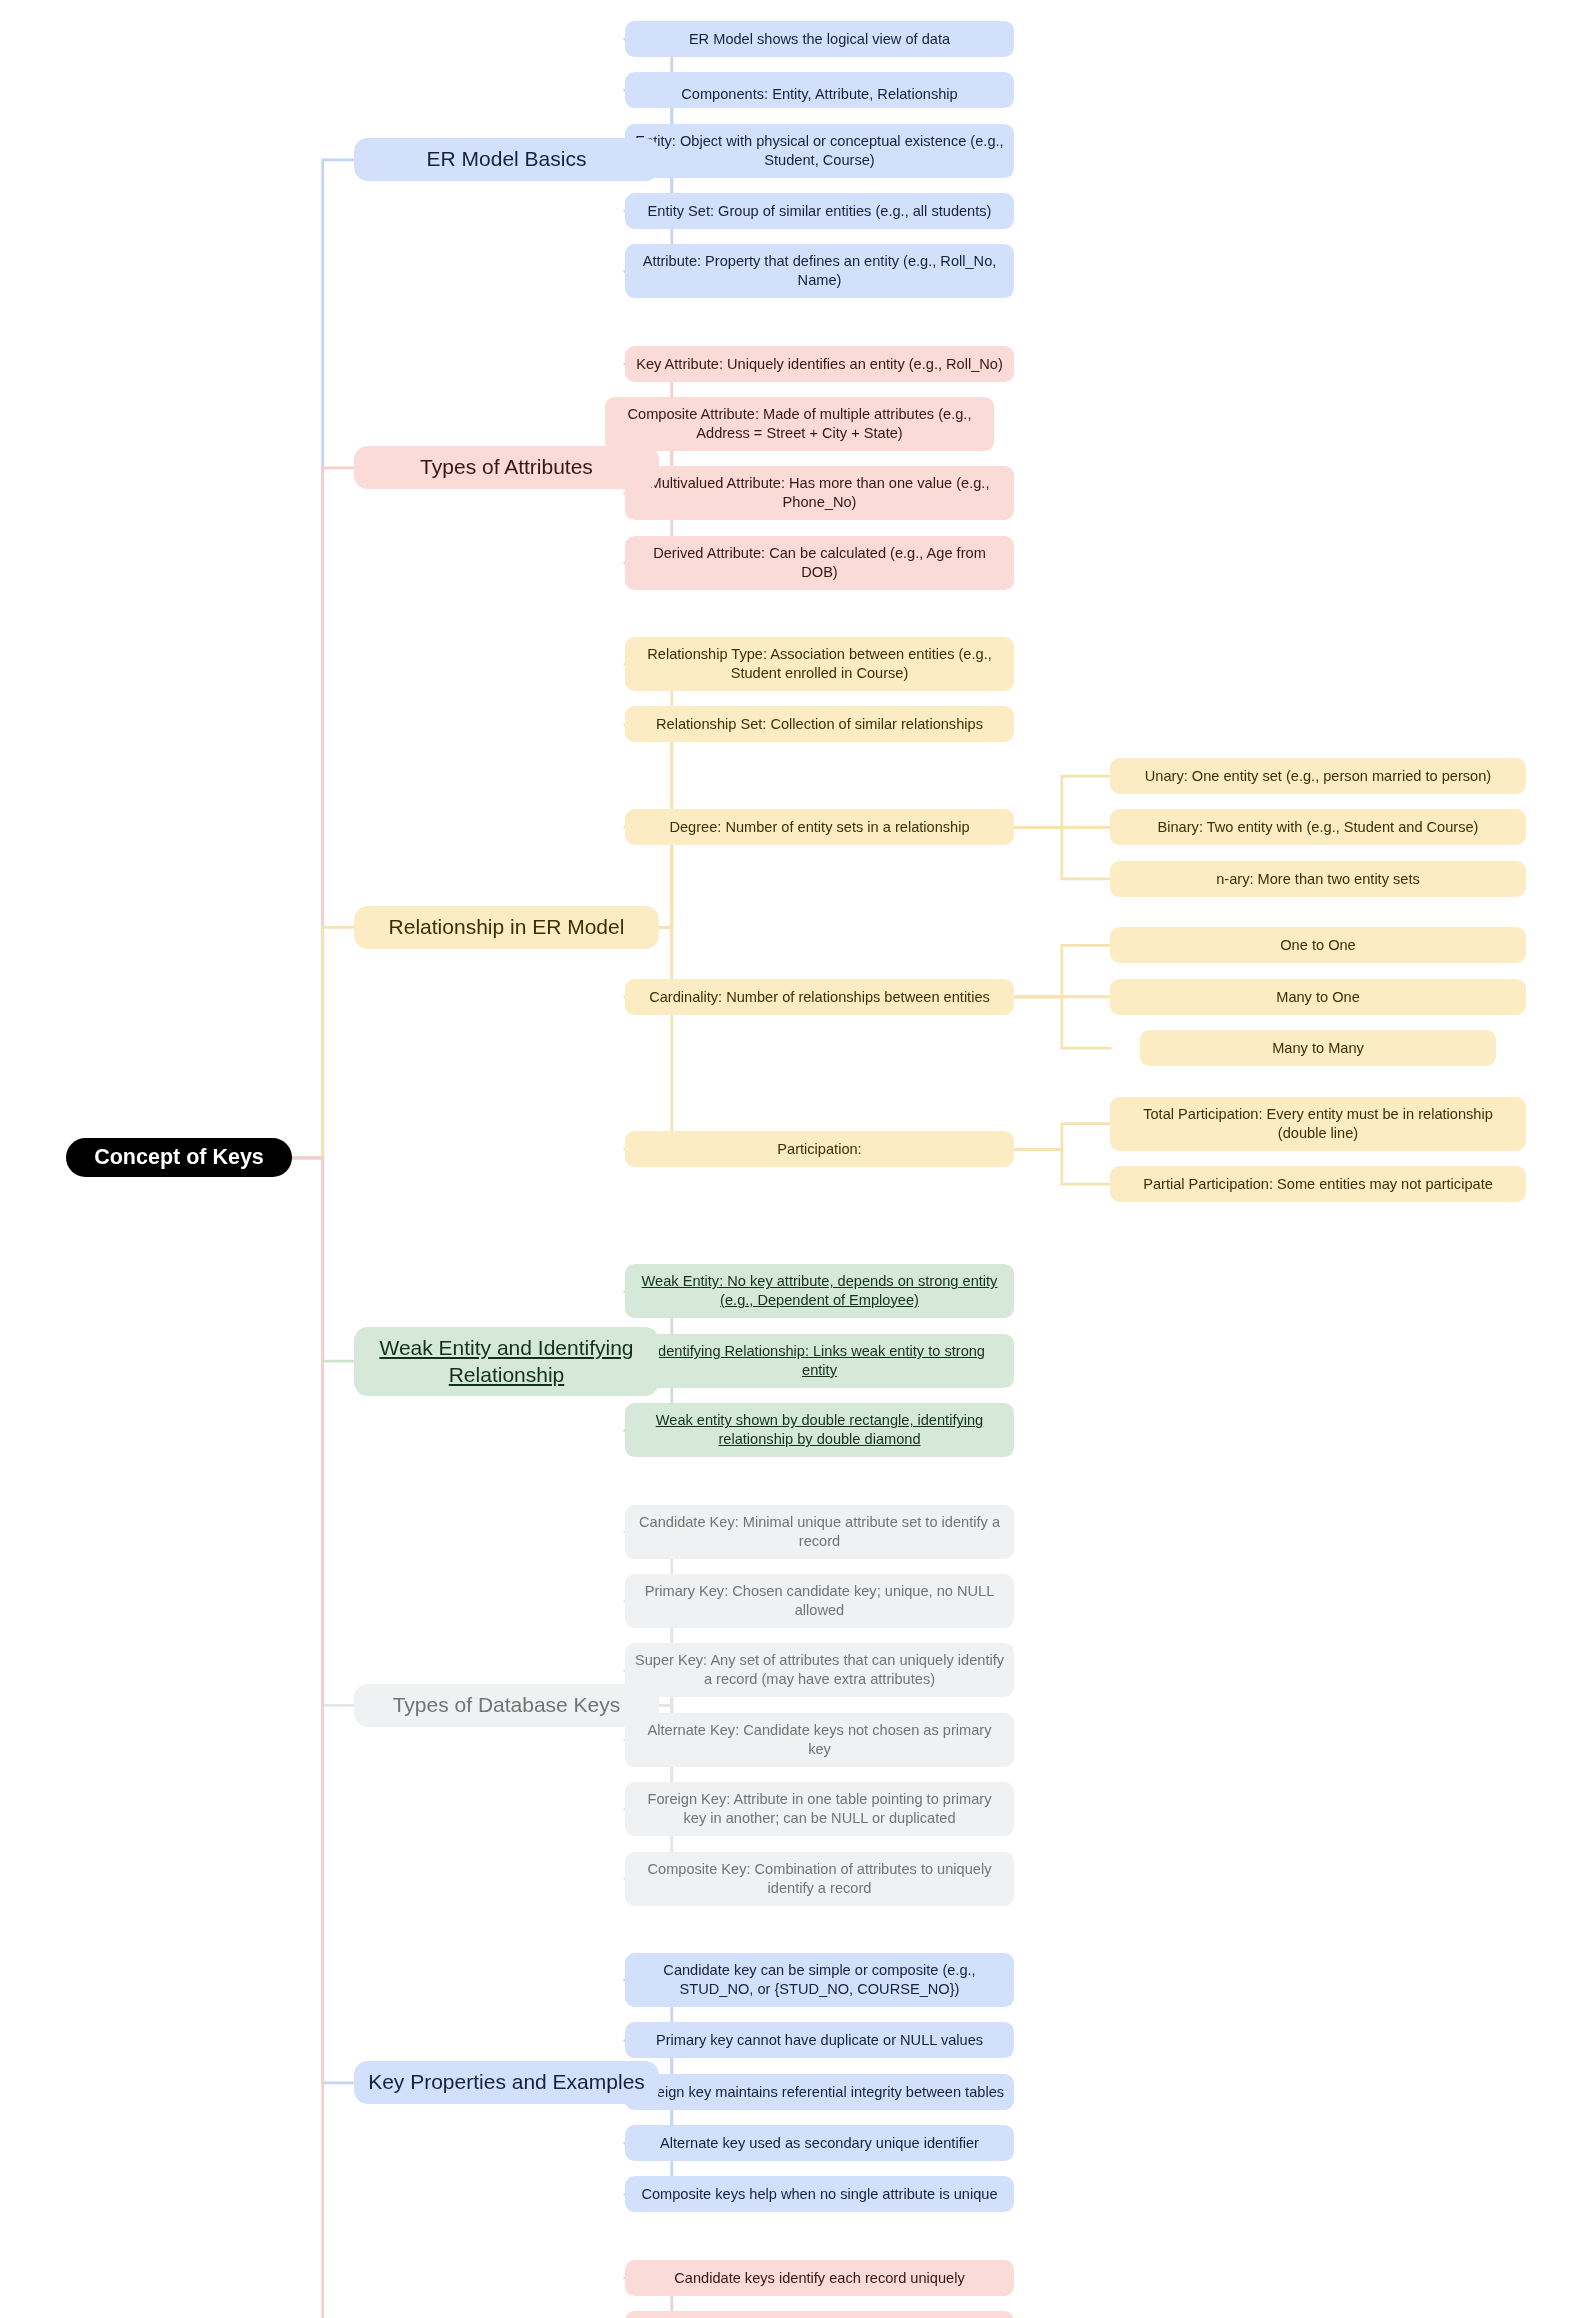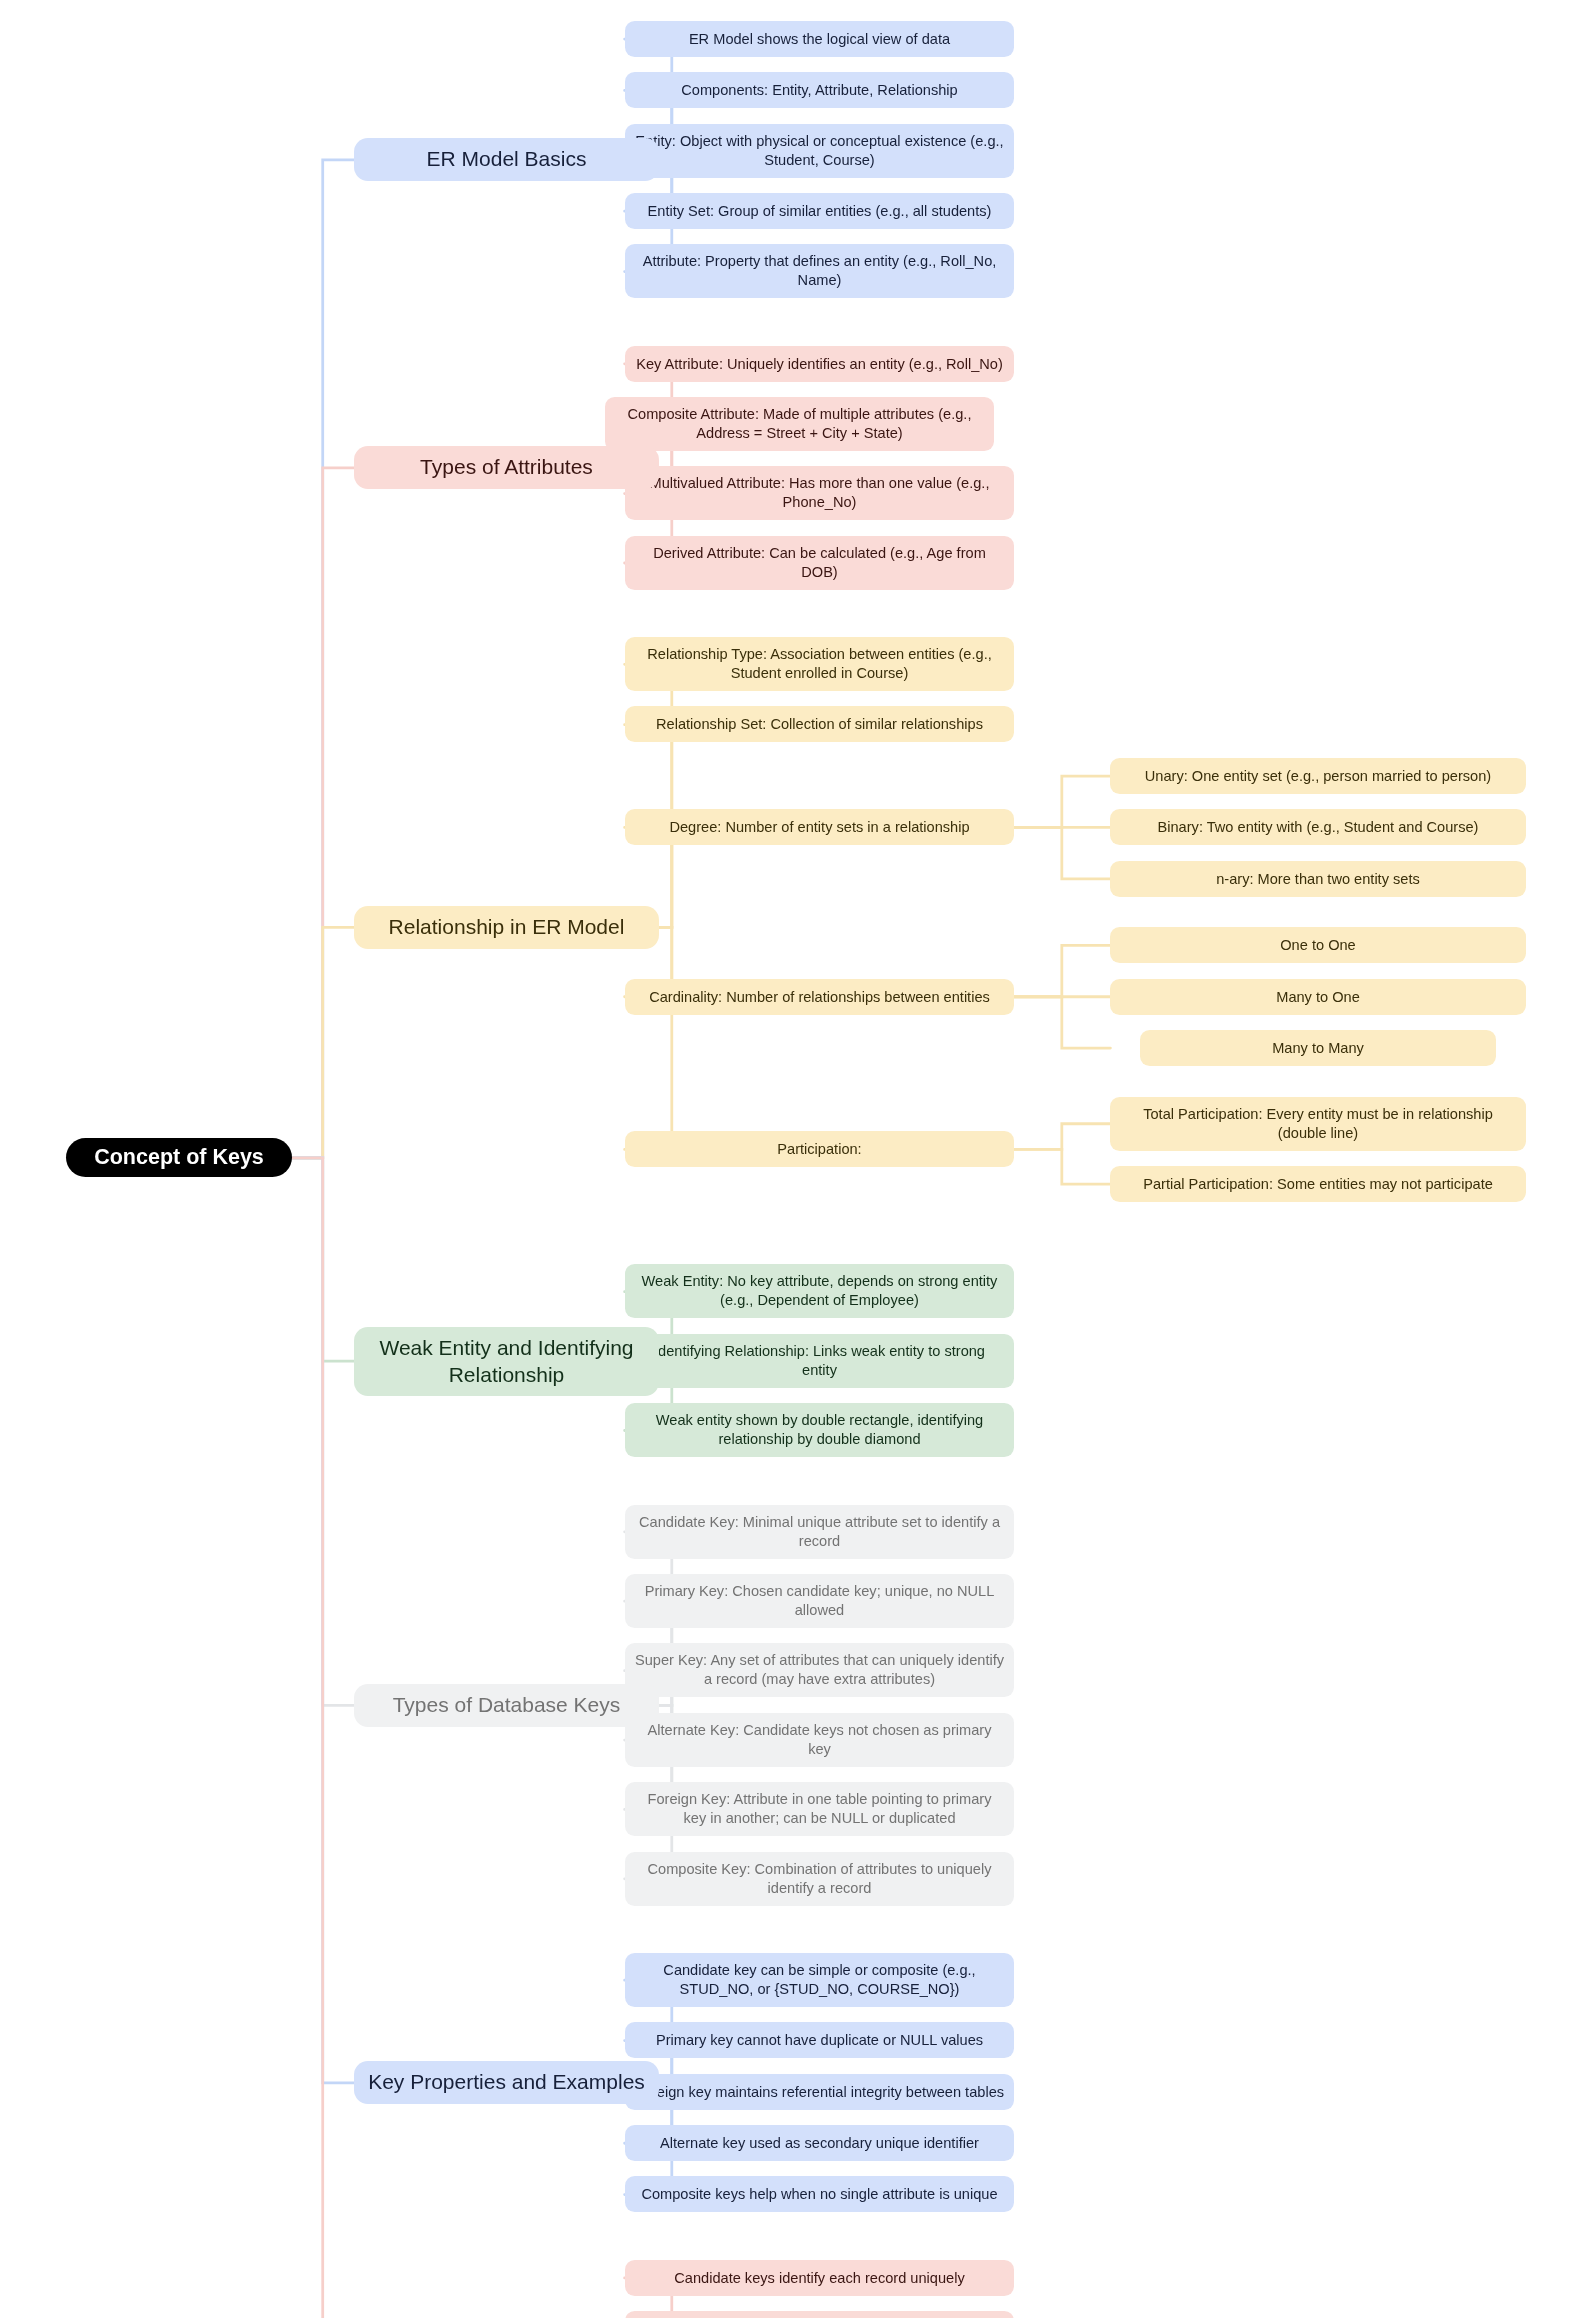--- a/index.html
+++ b/index.html
@@ -21,21 +21,21 @@
     border-radius:21px;padding:7px 15.3px;
   }
   .lvl1{font-size:21px;border-radius:14px;}
   .lvl2{font-size:14.6px;}
   .lvl3{font-size:14.6px;}
 
   
   .c-blue   {background:#d3e0fb;color:#17203a;}
   .c-red    {background:#fadbd7;color:#3a1512;}
   .c-yellow {background:#fcecc4;color:#3a2f0a;}
-  .c-green  {background:#d6e9d8;color:#13301a;}
+  .c-green  {background:#d6e9d8;color:#13301a;text-decoration:underline;}
   .c-grey   {background:#f0f1f2;color:#737373;}
 
   
   #logo{position:absolute;left:28px;top:2221px;width:278px;height:76px;
         display:flex;align-items:center;gap:12.5px;}
   #logo .wordmark{font-size:43px;font-weight:bold;color:#111111;letter-spacing:-0.7px;
         font-family:"Liberation Sans", sans-serif;}
 </style>
 </head>
 <body>
@@ -88,21 +88,21 @@
       <path d="M 420 1668 H 465 V 1336 H 510" fill="none" stroke="#f7e3b2" stroke-width="4" stroke-linecap="round"></path>
       <path d="M 420 1668 H 465 V 1961 H 510" fill="none" stroke="#cbe2ce" stroke-width="4" stroke-linecap="round"></path>
       <path d="M 420 1668 H 465 V 2457 H 510" fill="none" stroke="#e3e5e7" stroke-width="4" stroke-linecap="round"></path>
       <path d="M 420 1668 H 465 V 3001 H 510" fill="none" stroke="#c3d6f7" stroke-width="4" stroke-linecap="round"></path>
       <path d="M 420 1668 H 465 V 3456 H 510" fill="none" stroke="#f6cfca" stroke-width="4" stroke-linecap="round"></path>
     </svg>
   <div id="nodes">
       <div class="node lvl2 c-blue" style="left: 625px; top: 21px; width: 389px; height: 36px;">
         <span>ER Model shows the logical view of data</span>
       </div>
-      <div class="node lvl2 c-blue" style="left: 625px; top: 72px; width: 389px; height: 36px;">
+      <div class="node lvl2 c-blue" style="left: 625px; top: 72px; width: 389px; height: 36px; align-items: flex-end;">
         <span>Components: Entity, Attribute, Relationship</span>
       </div>
       <div class="node lvl2 c-blue" style="left: 625px; top: 124px; width: 389px; height: 54px;">
         <span>Entity: Object with physical or conceptual existence (e.g., Student, Course)</span>
       </div>
       <div class="node lvl2 c-blue" style="left: 625px; top: 193px; width: 389px; height: 36px;">
         <span>Entity Set: Group of similar entities (e.g., all students)</span>
       </div>
       <div class="node lvl2 c-blue" style="left: 625px; top: 244px; width: 389px; height: 54px;">
         <span>Attribute: Property that defines an entity (e.g., Roll_No, Name)</span>

